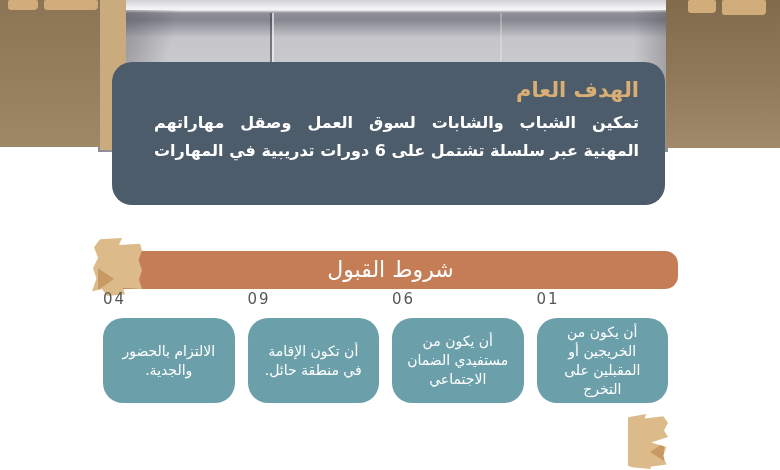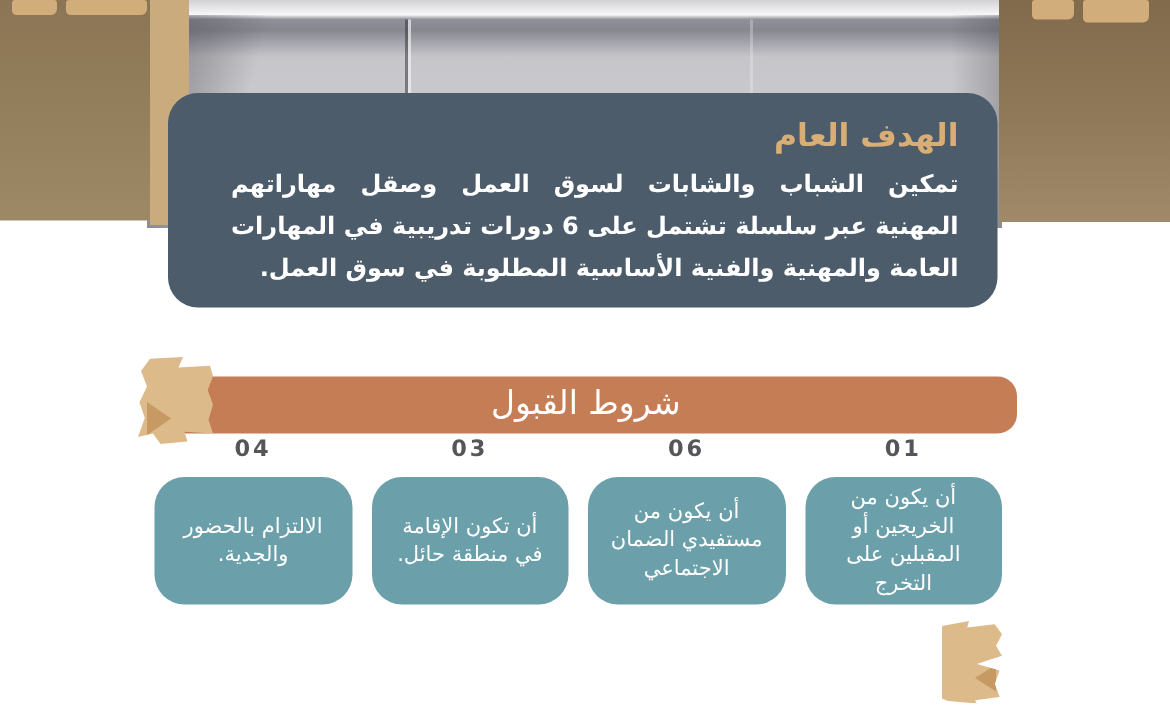--- a/index.html
+++ b/index.html
@@ -61,22 +61,22 @@
     clip-path:polygon(16% 2%,60% 0%,54% 12%,96% 10%,100% 22%,93% 38%,100% 55%,94% 72%,100% 88%,62% 86%,66% 97%,30% 100%,20% 88%,0% 92%,9% 70%,2% 52%,12% 34%,4% 16%);}
   .ribbon-left .accent{position:absolute; left:6px; bottom:6px; width:0; height:0;
     border-left:16px solid var(--ribbon_dark,#c69a62); border-top:11px solid transparent; border-bottom:11px solid transparent;}
   .ribbon-right{left:628px; top:414px; width:40px; height:55px;
     clip-path:polygon(0% 6%,45% 0%,42% 8%,88% 4%,100% 16%,90% 30%,100% 42%,58% 52%,96% 60%,88% 76%,96% 92%,55% 96%,58% 100%,10% 97%,0% 94%);}
   .ribbon-right .accent{position:absolute; right:4px; bottom:8px; width:0; height:0;
     border-right:14px solid var(--ribbon_dark,#c69a62); border-top:9px solid transparent; border-bottom:9px solid transparent;}
 
   
   .numbers-row{left:103px; top:289px; width:565px; display:flex; gap:13px; direction:rtl;}
-  .num-cell{flex:1; text-align:center; color:var(--num_gray,#55565a);
-    font-size:15px; font-weight:700; letter-spacing:2px; line-height:20px;}
+  .num-cell{flex:1; text-align:left; color:var(--num_gray,#55565a);
+    font-size:15px; font-weight:400; letter-spacing:2px; line-height:20px;}
 
   
   .cards-row{left:103px; top:318px; width:565px; display:flex; gap:13px; direction:rtl;}
   .card{flex:1; height:85px; background:var(--teal,#6ba0aa); border-radius:20px;
     display:flex; align-items:center; justify-content:center; box-sizing:border-box; padding:6px 10px;}
   .card-text{color:#ffffff; font-size:14px; font-weight:500; line-height:19px; text-align:center;}
 </style>
 </head>
 <body>
 
@@ -97,34 +97,33 @@
     <div class="abs stroke" style="left:22px; top:0; width:28px; height:13px;"></div>
     <div class="abs stroke" style="left:56px; top:0; width:44px; height:15px;"></div>
   </div>
 
   <div class="abs tan-strip"></div>
 
   <div class="abs objective">
     <div class="objective-title">الهدف العام</div>
     <div class="objective-line just">تمكين الشباب والشابات لسوق العمل وصقل مهاراتهم</div>
     <div class="objective-line just">المهنية عبر سلسلة تشتمل على 6 دورات تدريبية في المهارات</div>
-    <div class="objective-line">العامة والمهنية والفنية الأساسية المطلوبة في سوق العمل.</div>
   </div>
 
   <div class="abs banner banner-req">
     <span class="banner-title">شروط القبول</span>
   </div>
   <div class="abs ribbon ribbon-left">
     <span class="accent"></span>
   </div>
 
   <div class="abs numbers-row">
     <div class="num-cell">01</div>
     <div class="num-cell">06</div>
-    <div class="num-cell">03</div>
+    <div class="num-cell">09</div>
     <div class="num-cell">04</div>
   </div>
 
   <div class="abs cards-row">
     <div class="card">
       <div class="card-text">أن يكون من الخريجين أو المقبلين على التخرج</div>
     </div>
     <div class="card">
       <div class="card-text">أن يكون من مستفيدي الضمان الاجتماعي</div>
     </div>

